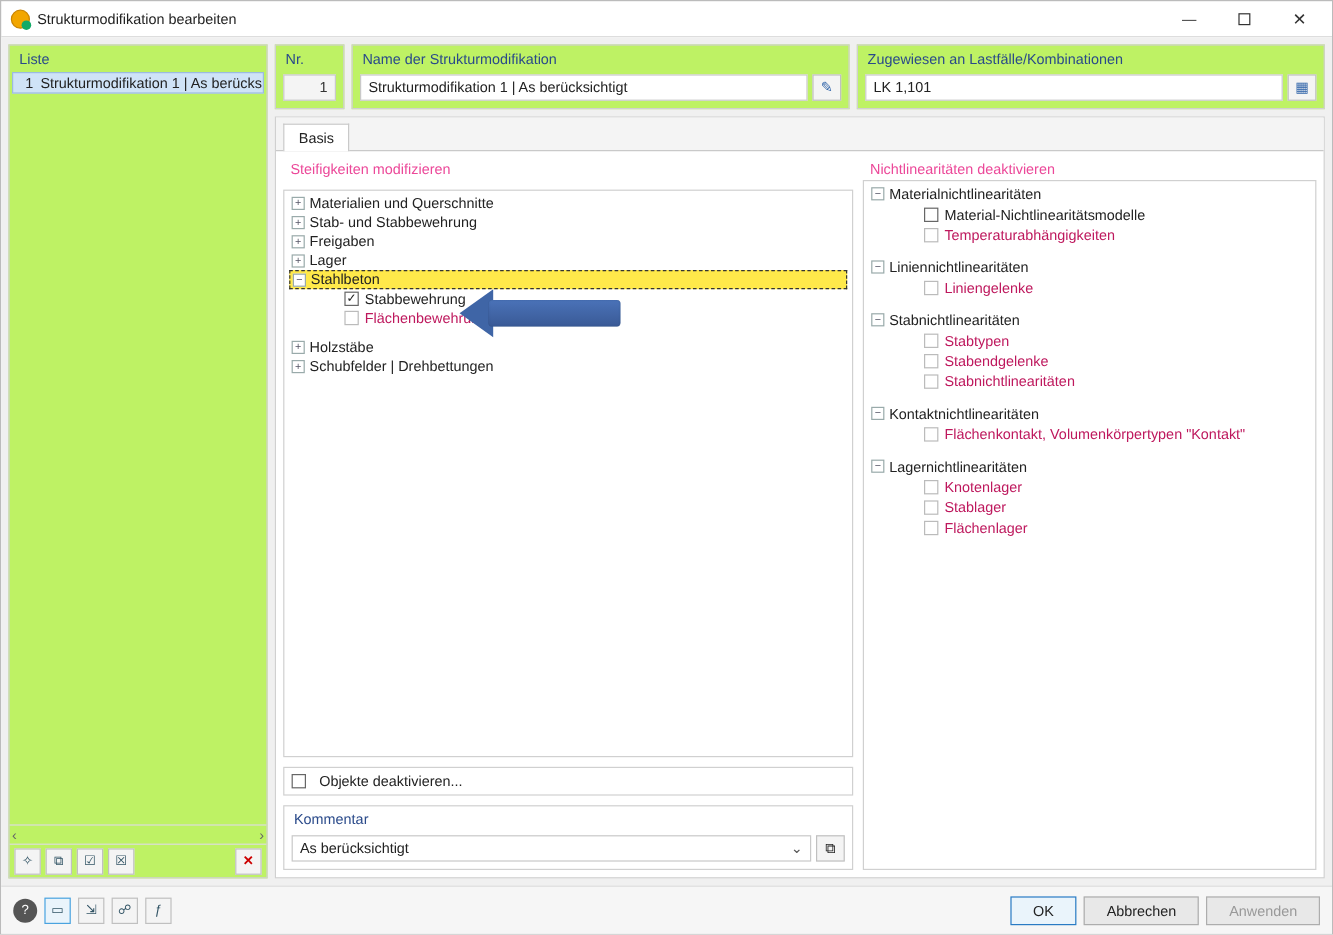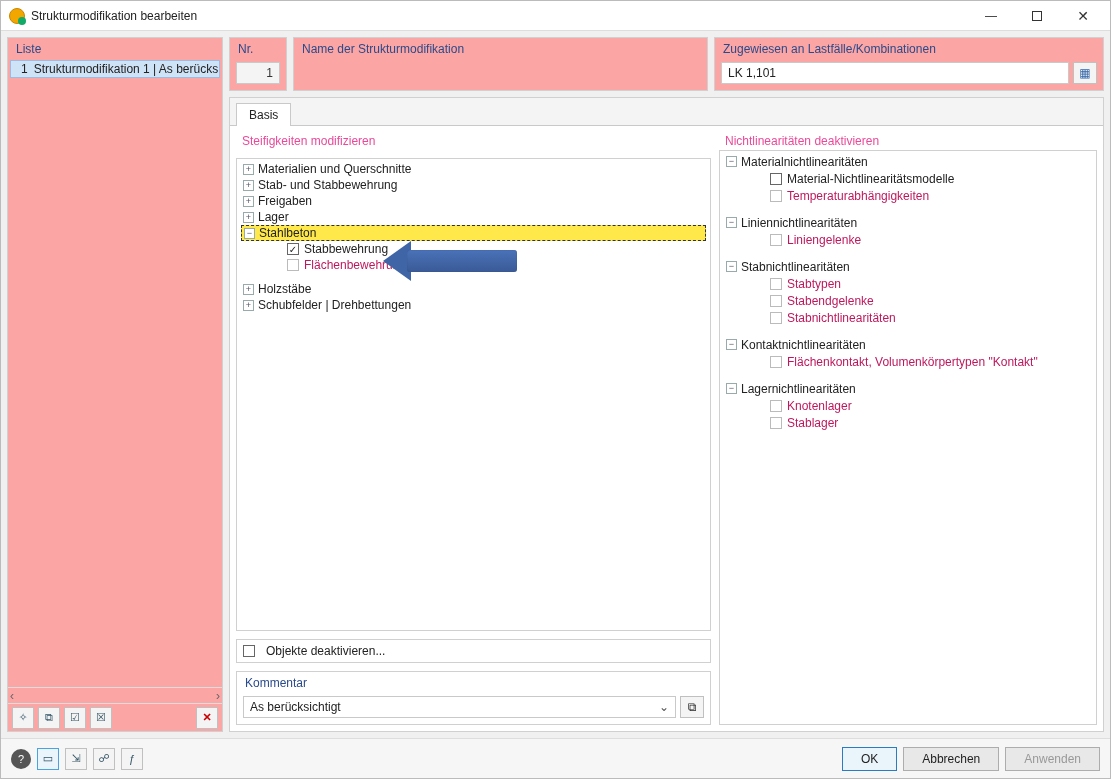--- a/index.html
+++ b/index.html
@@ -7,21 +7,21 @@
   .window { width:1111px; height:779px; border:1px solid #bbb; display:flex; flex-direction:column; background:#fff; }
   .titlebar { height:30px; display:flex; align-items:center; padding:0 4px; border-bottom:1px solid #ddd; }
   .titlebar .icon { width:16px; height:16px; margin:0 6px 0 4px; border-radius:50%; background:#f2a600; border:1px solid #c98400; position:relative; }
   .titlebar .icon:before { content:""; position:absolute; right:-2px; bottom:-2px; width:8px;height:8px;background:#1a6; border-radius:50%; }
   .titlebar .caps { margin-left:auto; display:flex; }
   .capbtn { width:46px; height:30px; display:flex; align-items:center; justify-content:center; color:#333; }
   .capbtn .sq { width:10px;height:10px;border:1px solid #333; }
   .capbtn .x { font-size:14px; }
   .body { flex:1; display:flex; flex-direction:column; background:#f0f0f0; }
   .main { flex:1; display:flex; padding:6px; gap:6px; overflow:hidden;}
-  .panel { background:#fca5a5; border:1px solid #d0d0d0; display:flex; flex-direction:column; }
+  .panel { background:#bef264; border:1px solid #d0d0d0; display:flex; flex-direction:column; }
   .col-left { width:216px; }
   .sect-label{ color:#2a4a8a; padding:4px 8px 2px 8px; font-weight:400; }
   .input-like { height:22px; border:1px solid #c9c9c9; background:#fff; display:flex; align-items:center; padding:0 6px; }
   .row-top{ display:flex; gap:6px; }
   .nr-panel{ width:58px; }
   .nr-panel .nr-box{ height:22px; border:1px solid #c9c9c9; background:#f4f4f4; color:#333; display:flex; align-items:center; justify-content:flex-end; padding:0 6px; margin:4px 6px 6px 6px;}
   .name-panel{ flex:1; }
   .name-row{ display:flex; align-items:center; gap:4px; padding:4px 6px 6px 6px; }
   .name-row .input-like{ flex:1; }
   .smallbtn{ width:24px;height:22px;border:1px solid #c0c0c0;background:#f4f4f4;display:flex;align-items:center;justify-content:center;color:#36a; }
@@ -120,20 +120,26 @@
 
       <div style="flex:1; display:flex; flex-direction:column; gap:6px; min-width:0;">
 
         <div class="row-top">
           <div class="panel nr-panel">
             <div class="sect-label">Nr.</div>
             <div class="nr-box">1</div>
           </div>
           <div class="panel name-panel">
             <div class="sect-label">Name der Strukturmodifikation</div>
+            <div class="name-row">
+              <div class="input-like">
+                  <span>Strukturmodifikation 1 | As berücksichtigt</span>
+                </div>
+              <div class="smallbtn">✎</div>
+            </div>
           </div>
           <div class="panel" style="width:390px;">
             <div class="sect-label">Zugewiesen an Lastfälle/Kombinationen</div>
             <div class="assigned-row">
               <div class="input-like" style="flex:1;">
                   <span>LK 1,101</span>
                 </div>
               <div class="smallbtn">▦</div>
             </div>
           </div>
@@ -274,20 +280,24 @@
                       <span class="exp">−</span>
                       <span class="tlabel">Lagernichtlinearitäten</span>
                     </div>
                   <div class="tnode ind2">
                       <span class="chk disabled"></span>
                       <span class="tlabel dim">Knotenlager</span>
                     </div>
                   <div class="tnode ind2">
                       <span class="chk disabled"></span>
                       <span class="tlabel dim">Stablager</span>
+                    </div>
+                  <div class="tnode ind2">
+                      <span class="chk disabled"></span>
+                      <span class="tlabel dim">Flächenlager</span>
                     </div>
                 </div>
 
               </div>
             </div>
           </div>
         </div>
       </div>
     </div>
 

